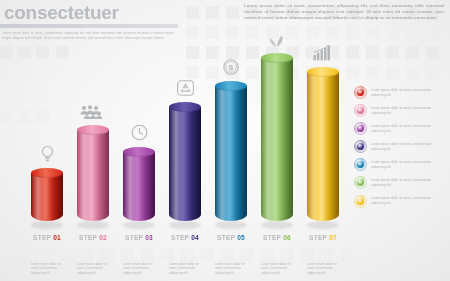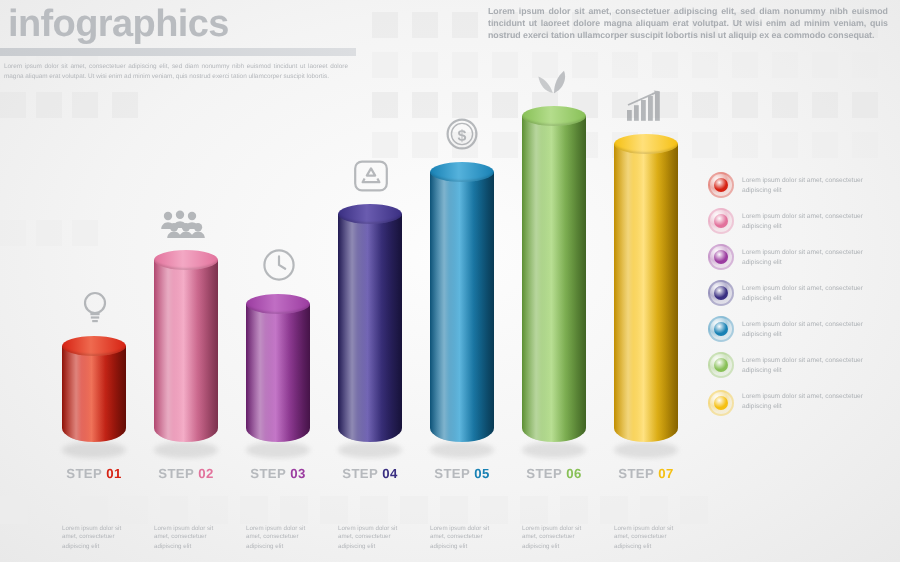--- a/index.html
+++ b/index.html
@@ -135,21 +135,21 @@
       <div class="sq lt" style="left: 200px; top: 248px; width: 14px; height: 14px;"></div>
       <div class="sq lt" style="left: 220px; top: 248px; width: 14px; height: 14px;"></div>
       <div class="sq lt" style="left: 240px; top: 248px; width: 14px; height: 14px;"></div>
       <div class="sq lt" style="left: 260px; top: 248px; width: 14px; height: 14px;"></div>
       <div class="sq lt" style="left: 280px; top: 248px; width: 14px; height: 14px;"></div>
       <div class="sq lt" style="left: 300px; top: 248px; width: 14px; height: 14px;"></div>
       <div class="sq lt" style="left: 320px; top: 248px; width: 14px; height: 14px;"></div>
       <div class="sq lt" style="left: 340px; top: 248px; width: 14px; height: 14px;"></div>
     </div>
 
-  <div id="title">infographics</div>
+  <div id="title">consectetuer</div>
   <div id="title-rule"></div>
   <div id="lead">Lorem ipsum dolor sit amet, consectetuer adipiscing elit, sed diam nonummy nibh euismod tincidunt ut laoreet dolore magna aliquam erat volutpat. Ut wisi enim ad minim veniam, quis nostrud exerci tation ullamcorper suscipit lobortis.</div>
   <div id="hdr-right">Lorem ipsum dolor sit amet, consectetuer adipiscing elit, sed diam nonummy nibh euismod tincidunt ut laoreet dolore magna aliquam erat volutpat. Ut wisi enim ad minim veniam, quis nostrud exerci tation ullamcorper suscipit lobortis nisl ut aliquip ex ea commodo consequat.</div>
 
   <div id="chart">
       <div class="col" style="left: 24px; height: 281px;">
         <div class="icon" style="bottom: 119px;">
           <svg width="15" height="17" viewBox="0 0 15 17">
             <circle cx="7.5" cy="6.5" r="5" fill="none" stroke="#8d9196" stroke-width="1.1"></circle>
             <rect x="5.2" y="11.4" width="4.6" height="1.2" fill="#8d9196"></rect>

